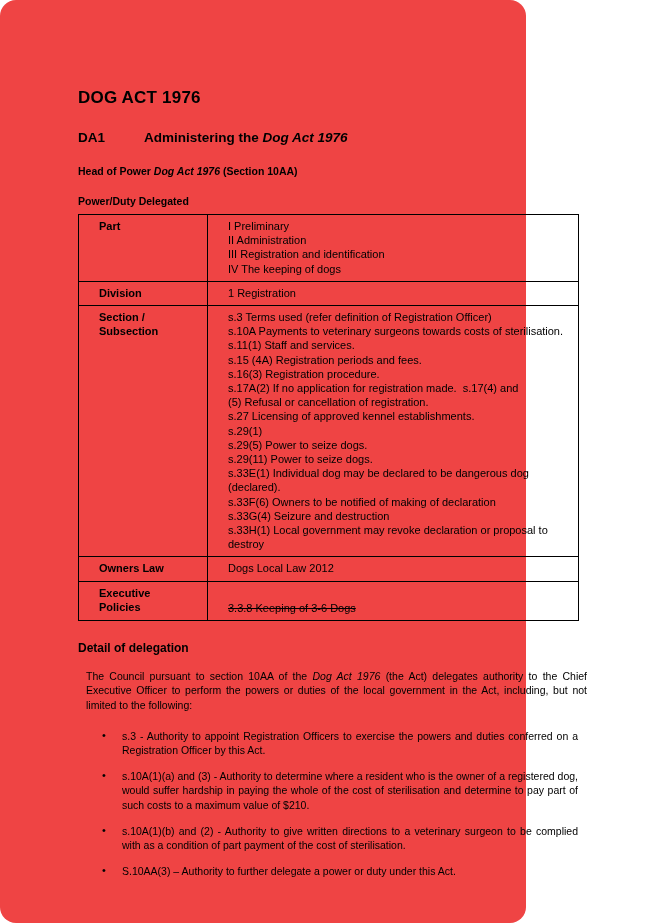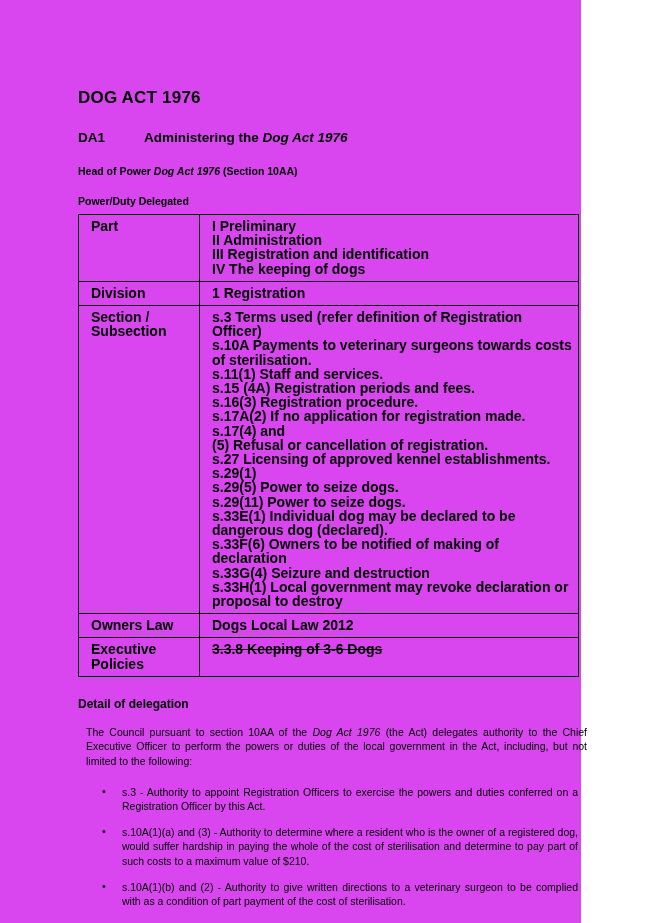--- a/index.html
+++ b/index.html
@@ -9,25 +9,26 @@
   }
   body {
     width: 653px;
     height: 923px;
     font-family: "Liberation Sans", sans-serif;
     color: #000000;
     -webkit-font-smoothing: antialiased;
   }
   .page {
     position: relative;
-    width: 581px;
+    width: 526px;
     height: 923px;
-    background: #d946ef;
+    background: #ef4444;
     box-sizing: border-box;
     padding: 88px 70px 0 78px;
+    border-radius: 16px;
   }
 
   
   .doc-title {
     font-size: 17px;
     font-weight: bold;
     margin: 0 0 22px 0;
     letter-spacing: 0.2px;
   }
   .da-heading {
@@ -57,33 +58,33 @@
 
   
   table.deleg {
     border-collapse: collapse;
     width: 501px;
     table-layout: fixed;
   }
   table.deleg td {
     border: 1px solid #000000;
     vertical-align: top;
-    padding: 4px 6px 5px 12px;
-    font-size: 14px;
+    padding: 4px 6px 5px 20px;
+    font-size: 11px;
     line-height: 14.2px;
   }
   table.deleg td.lbl {
     width: 102px;
     font-weight: bold;
   }
   table.deleg td.val {
-    font-weight: bold;
+    font-weight: normal;
   }
   .cellline { display: block; white-space: pre-wrap; }
-  .struck { text-decoration: line-through; }
+  .struck { text-decoration: line-through; margin-top: 15px; }
   .pad-bottom-cell { padding-bottom: 14px; }
 
   
   .detail-heading {
     font-size: 12px;
     font-weight: bold;
     margin: 20px 0 14px 0;
   }
   .detail-para {
     font-size: 10.5px;

